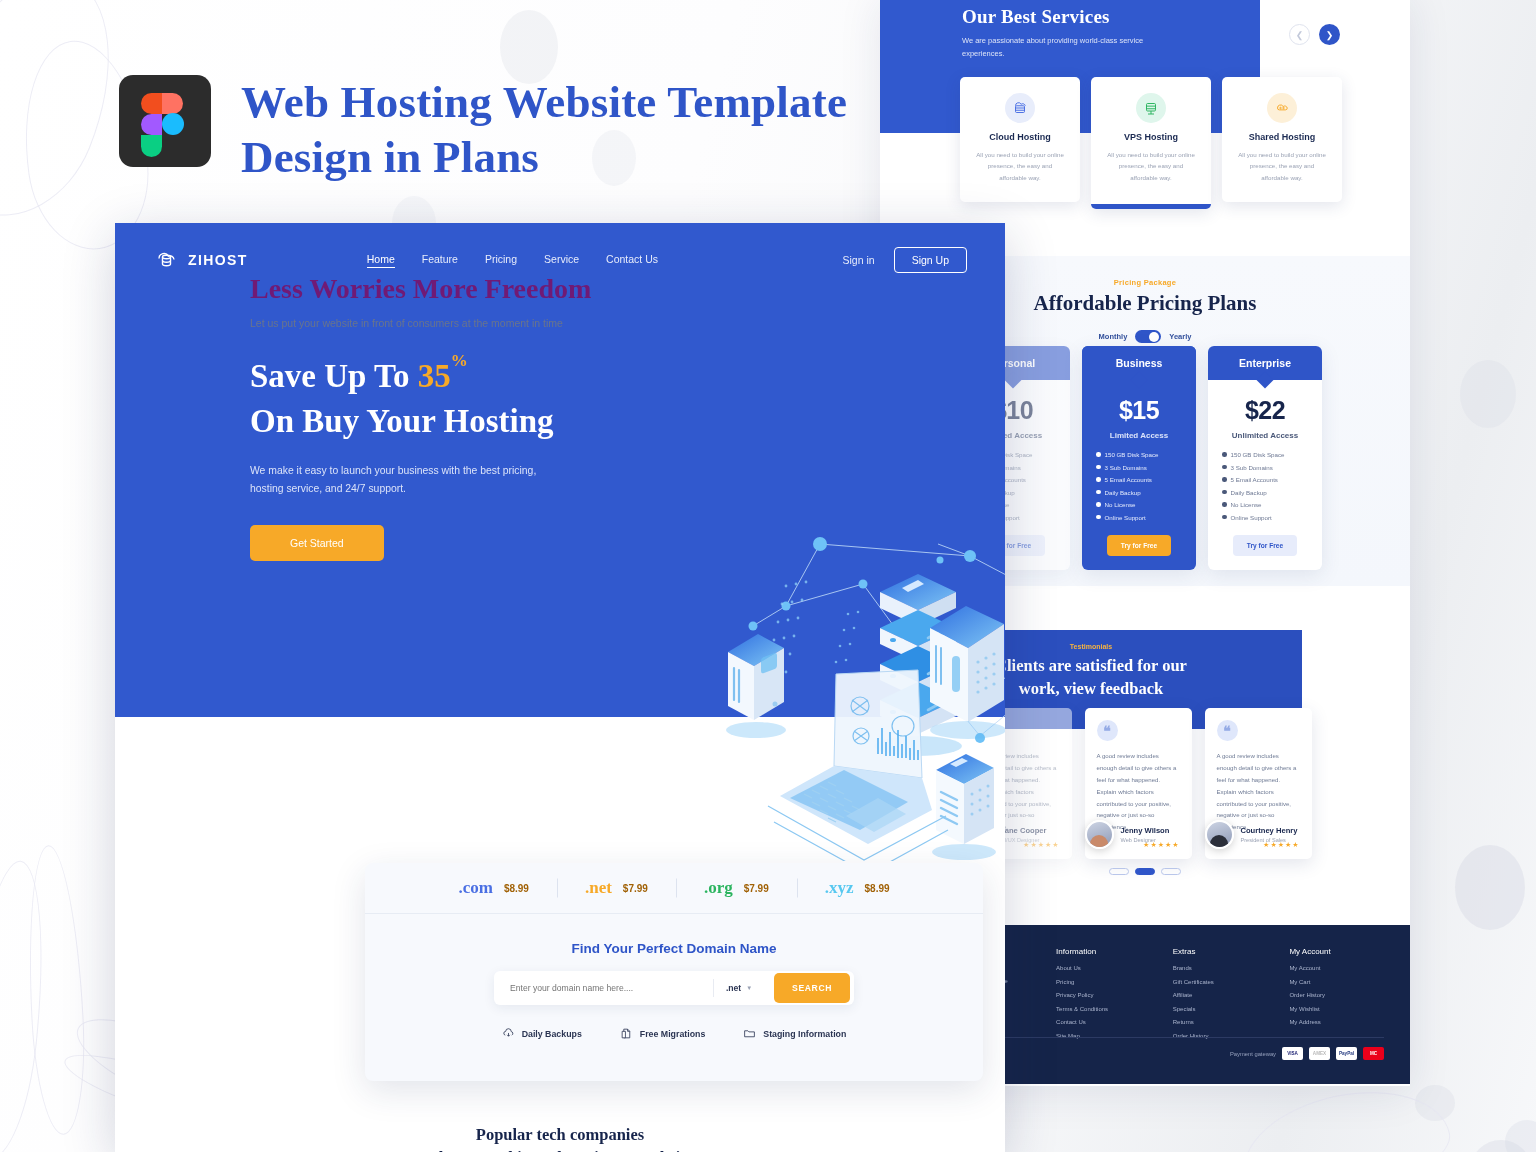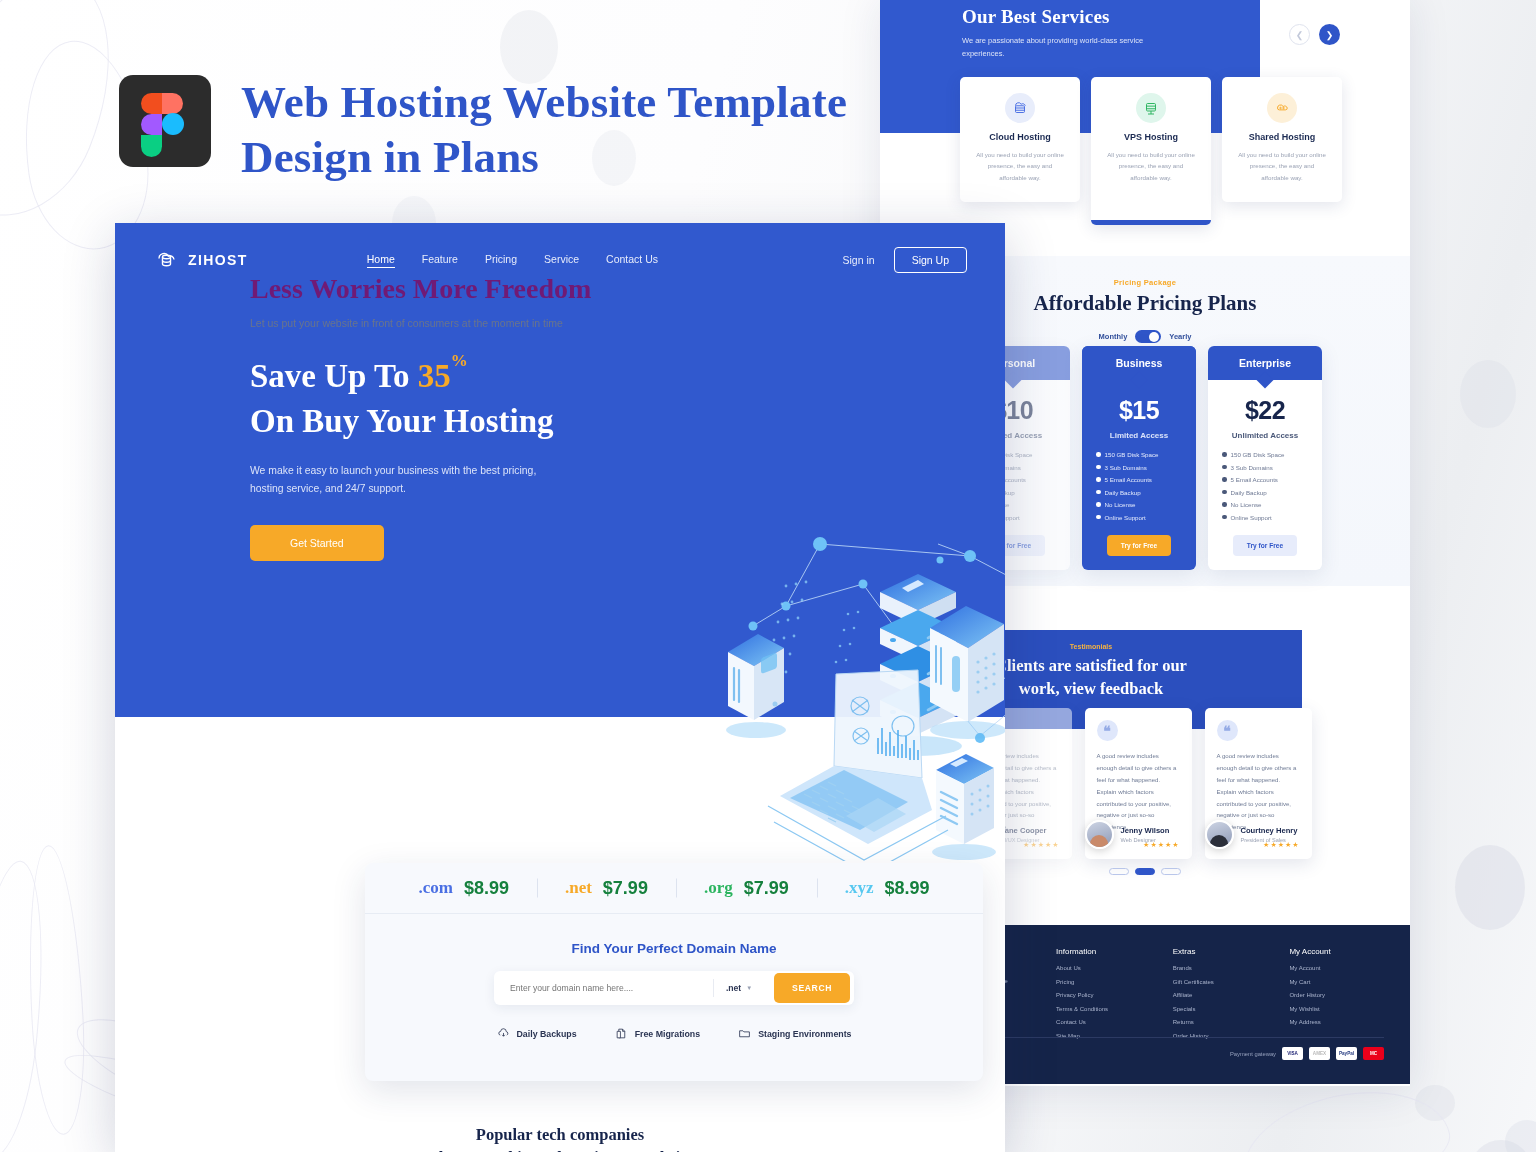--- a/index.html
+++ b/index.html
@@ -38,21 +38,21 @@
     font-size:19px; color:#fff; letter-spacing:.2px; }
   .svc-sub { position:absolute; left:82px; top:40px; width:210px; font-size:7.5px; line-height:1.75; color:#dde4f8; }
   .svc-arrows { position:absolute; right:70px; top:30px; display:flex; gap:9px; align-items:center; }
   .arw { width:21px;height:21px;border-radius:50%;display:flex;align-items:center;justify-content:center;font-size:9px; }
   .arw.prev { border:1px solid #dfe3ee; color:#c3c9da; background:transparent; }
   .arw.next { background:#2f55c8; color:#fff; }
 
   .svc-cards { position:absolute; left:80px; top:83px; display:flex; gap:11px; }
   .svc-card { width:120px; height:125px; background:#fff; border-radius:5px;
     box-shadow:0 4px 16px rgba(40,55,110,.13); padding:12px 10px 0; text-align:center; position:relative; overflow:hidden; }
-  .svc-card.featured { height:148px; }
+  .svc-card.featured { height:132px; }
   .svc-ico { width:30px;height:30px;border-radius:50%;margin:4px auto 9px; display:flex;align-items:center;justify-content:center; }
   .svc-ico.a { background:#e8edfb; } .svc-ico.b { background:#dff6ec; } .svc-ico.c { background:#fdf0d8; }
   .svc-name { font-size:9px; font-weight:700; color:#1b2a52; margin-bottom:7px; }
   .svc-desc { font-size:6.2px; line-height:1.85; color:#9aa2b4; padding:0 6px; }
   .svc-bar { position:absolute; left:0; right:0; bottom:0; height:5px; background:#2f55c8; }
 
   
   .pricing-sec { position:absolute; left:0; top:262px; width:530px; height:330px;
      background:linear-gradient(180deg,#f7f9fd 0%,#f4f7fc 100%); }
   .pr-kicker { text-align:center; font-size:7.5px; font-weight:700; color:#f7a928; letter-spacing:.3px; padding-top:22px; }
@@ -155,21 +155,21 @@
   .hero-art { position:absolute; left:593px; top:303px; width:345px; height:335px; }
 
   
   .dom-card { position:absolute; left:250px; top:640px; width:618px; height:218px; background:#f7f9fd;
      border-radius:8px; box-shadow:0 10px 34px rgba(30,45,95,.13); overflow:hidden; }
   .dom-strip { height:51px; display:flex; align-items:center; justify-content:center; gap:0; border-bottom:1px solid #e7ecf4; }
   .dom-item { display:flex; align-items:center; gap:11px; padding:0 28px; position:relative; }
   .dom-item + .dom-item::before { content:""; position:absolute; left:0; top:50%; transform:translateY(-50%);
      width:1px; height:19px; background:#dde3ef; }
   .dom-tld { font-family:"Liberation Serif",serif; font-weight:700; font-size:17px; }
-  .dom-price { font-size:18px; font-weight:700; color:#15803d; }
+  .dom-price { font-size:10px; font-weight:700; color:#a16207; }
   .dom-find { text-align:center; font-size:13.5px; color:#2f55c8; font-weight:600; margin-top:27px; }
   .search-row { display:flex; justify-content:center; margin-top:15px; }
   .search-box { width:360px; height:34px; background:#fff; border-radius:6px; display:flex; align-items:center;
      box-shadow:0 3px 12px rgba(30,45,95,.08); padding-left:16px; }
   .search-input { flex:1; border:0; outline:0; background:transparent; font-size:8.6px; color:#aab1c2;
      font-family:"Liberation Sans",sans-serif; }
   .tld-sel { display:flex; align-items:center; gap:5px; font-size:8.6px; color:#2b3553; font-weight:700;
      padding:0 12px; border-left:1px solid #e8ebf2; height:18px; }
   .tld-sel .cv { font-size:6px; color:#9aa2b4; }
   .search-btn { background:#f7a928; color:#fff; font-size:8.6px; font-weight:700; letter-spacing:.6px;
@@ -777,21 +777,21 @@
             <path d="M7 4h7l4 4v12H7z"></path>
               <path d="M14 4v4h4"></path>
               <path d="M4 8h6v12H4z" fill="#fff"></path>
             </svg>
           <span>Free Migrations</span>
         </div>
         <div class="feat">
           <svg width="13" height="13" viewBox="0 0 24 24" fill="none" stroke="#2b3553" stroke-width="1.5">
             <path d="M3 7h6l2 2h10v9H3z"></path>
             </svg>
-          <span>Staging Environments</span>
+          <span>Staging Information</span>
         </div>
       </div>
     </div>
 
     <div class="comp-title">
       <div>Popular tech companies</div>
       <div>who are seeking talents in our website</div>
     </div>
 
     <div class="bs-title">Less Worries More Freedom</div>

